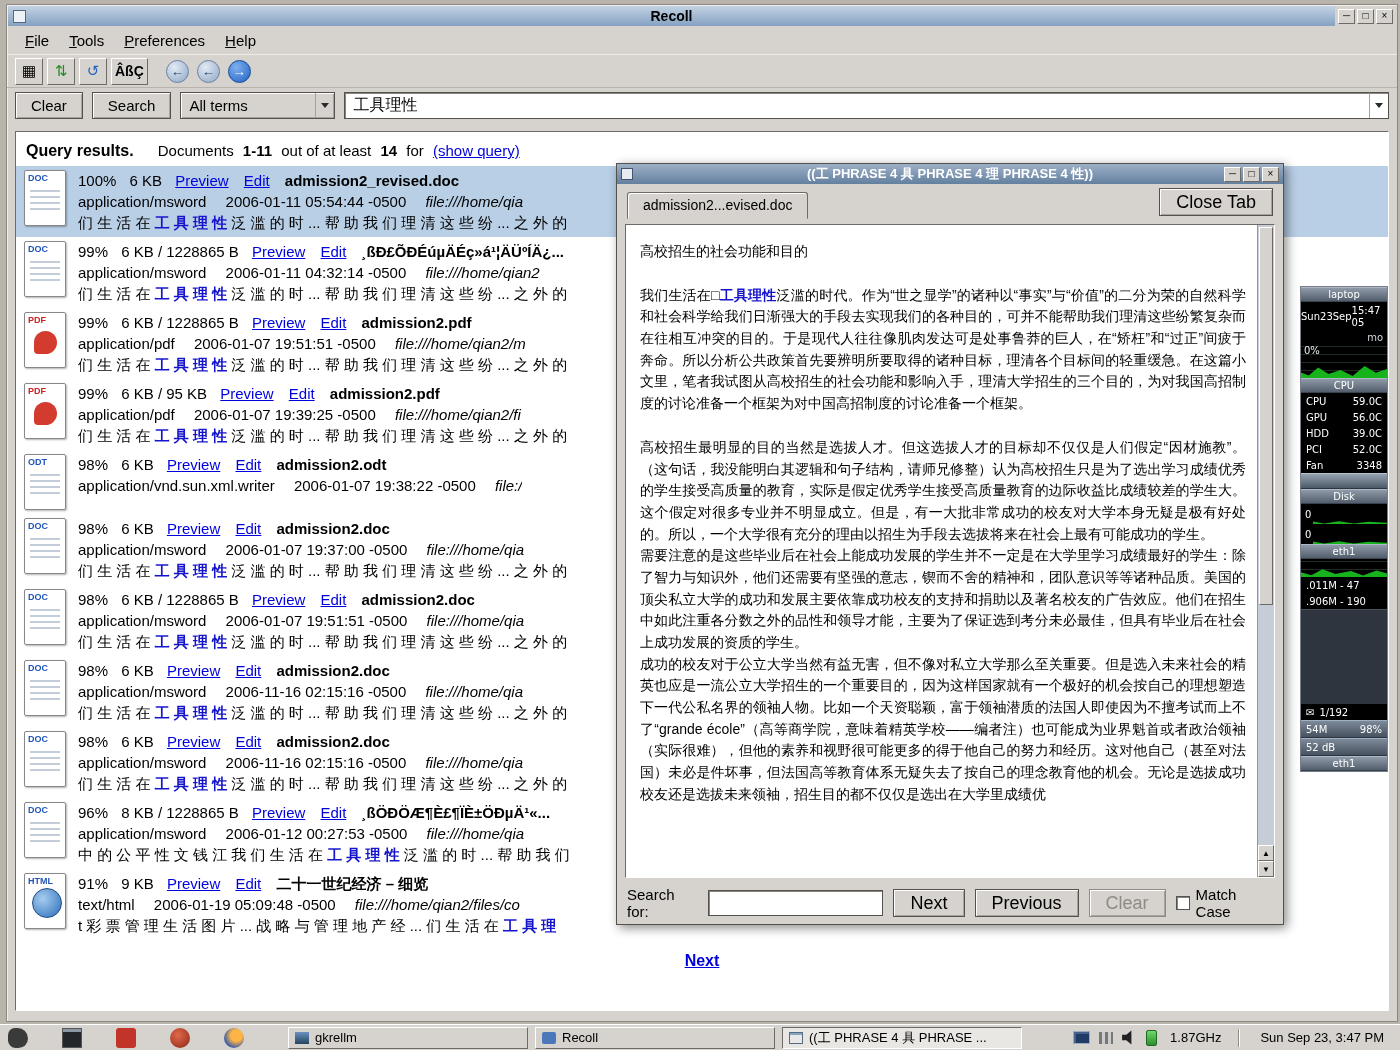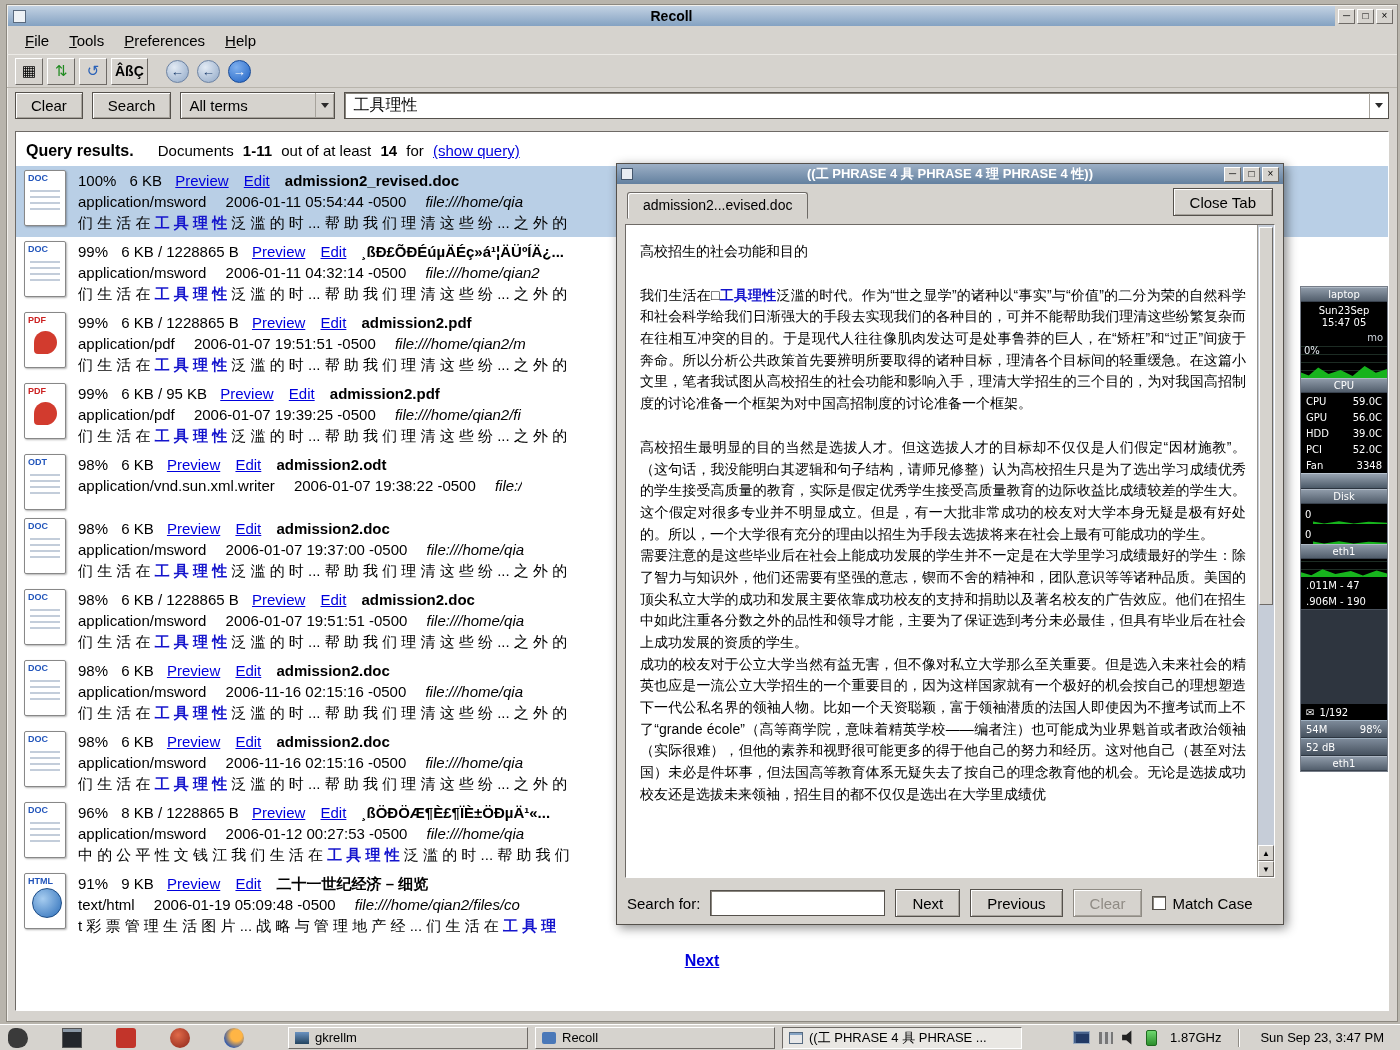--- a/index.html
+++ b/index.html
@@ -99,33 +99,33 @@
   .pv-hl{color:#1414cc;font-weight:bold;}
   .pv-scrollbar{position:absolute;right:0;top:0;bottom:0;width:17px;background:#c6cdd8;border-left:1px solid #9a968e;}
   .pv-thumb{position:absolute;left:1px;right:1px;top:2px;height:58%;background:#d6d3ce;
     border:1px solid;border-color:#fff #6e6a66 #6e6a66 #fff;}
   .pv-sb-btn{position:absolute;left:0;right:0;height:16px;display:flex;align-items:center;justify-content:center;
     font-size:8px;background:#d6d3ce;border:1px solid;border-color:#fff #6e6a66 #6e6a66 #fff;}
   .pv-sb-up{bottom:16px;} .pv-sb-down{bottom:0;}
   .pv-findbar{position:absolute;left:0;right:0;bottom:0;height:42px;display:flex;align-items:center;gap:10px;padding:0 10px;font-size:15px;}
   .pv-find-input{width:175px;height:26px;background:#fff;border:1px solid #55514c;box-shadow:inset 1px 1px 0 #8a867e;
     font-size:14px;padding:0 5px;font-family:inherit;}
-  .pv-btn{height:28px;padding:0 16px;font-size:15px;background:#d6d3ce;border:1px solid #55514c;
+  .pv-btn{height:28px;padding:0 16px;font-size:18px;background:#d6d3ce;border:1px solid #55514c;
     box-shadow:inset 1px 1px 0 #fff, inset -1px -1px 0 #a7a39c;}
   .pv-btn.disabled{color:#8f8b84;border-color:#8f8b84;}
   .checkbox{width:14px;height:14px;background:#fff;border:1px solid #55514c;box-shadow:inset 1px 1px 0 #8a867e;flex:0 0 auto;}
   .mc-wrap{display:flex;align-items:center;gap:6px;}
 
   
   .gkrellm{position:absolute;left:1300px;top:286px;width:88px;height:486px;background:#10141a;
     border:1px solid #767d88;display:flex;flex-direction:column;color:#fff;
     font-family:"DejaVu Sans",sans-serif;font-size:10px;}
   .gk-strip{height:15px;flex:0 0 auto;display:flex;align-items:center;justify-content:center;
     background:linear-gradient(#8e9aa8,#525e6c);border-top:1px solid #aeb8c4;border-bottom:1px solid #39424e;}
-  .gk-clock{height:30px;flex:0 0 auto;background:#000;display:flex;flex-direction:column;align-items:center;justify-content:center;line-height:1.2;}
+  .gk-clock{height:30px;flex:0 0 auto;background:#000;display:flex;flex-direction:row;align-items:center;justify-content:center;line-height:1.2;}
   .gk-mo{height:12px;flex:0 0 auto;background:#000;text-align:right;padding-right:4px;color:#cfd6de;}
   .gk-chart{position:relative;background:#000;flex:0 0 auto;overflow:hidden;}
   .gk-cpu-chart{height:34px;}
   .gk-chart .grid{position:absolute;inset:0;background:repeating-linear-gradient(to top,transparent 0 7px,#1d2c24 7px 8px);}
   .wave{position:absolute;left:0;right:0;bottom:0;background:#17b31d;}
   .wave-cpu{height:20px;clip-path:polygon(0 100%,0 72%,9% 88%,20% 48%,32% 80%,46% 60%,60% 90%,74% 40%,87% 74%,100% 55%,100% 100%);}
   .gk-pct{position:absolute;left:3px;top:1px;color:#e8eef4;}
   .gk-row{height:16px;flex:0 0 auto;display:flex;justify-content:space-between;align-items:center;padding:0 5px;background:#000;}
   .gk-krell{height:16px;flex:0 0 auto;background:linear-gradient(#97a3b1,#4c5a68);border-top:1px solid #b6c2ce;border-bottom:1px solid #2c3540;}
   .gk-disk-row{height:20px;flex:0 0 auto;display:flex;align-items:stretch;background:#000;}

